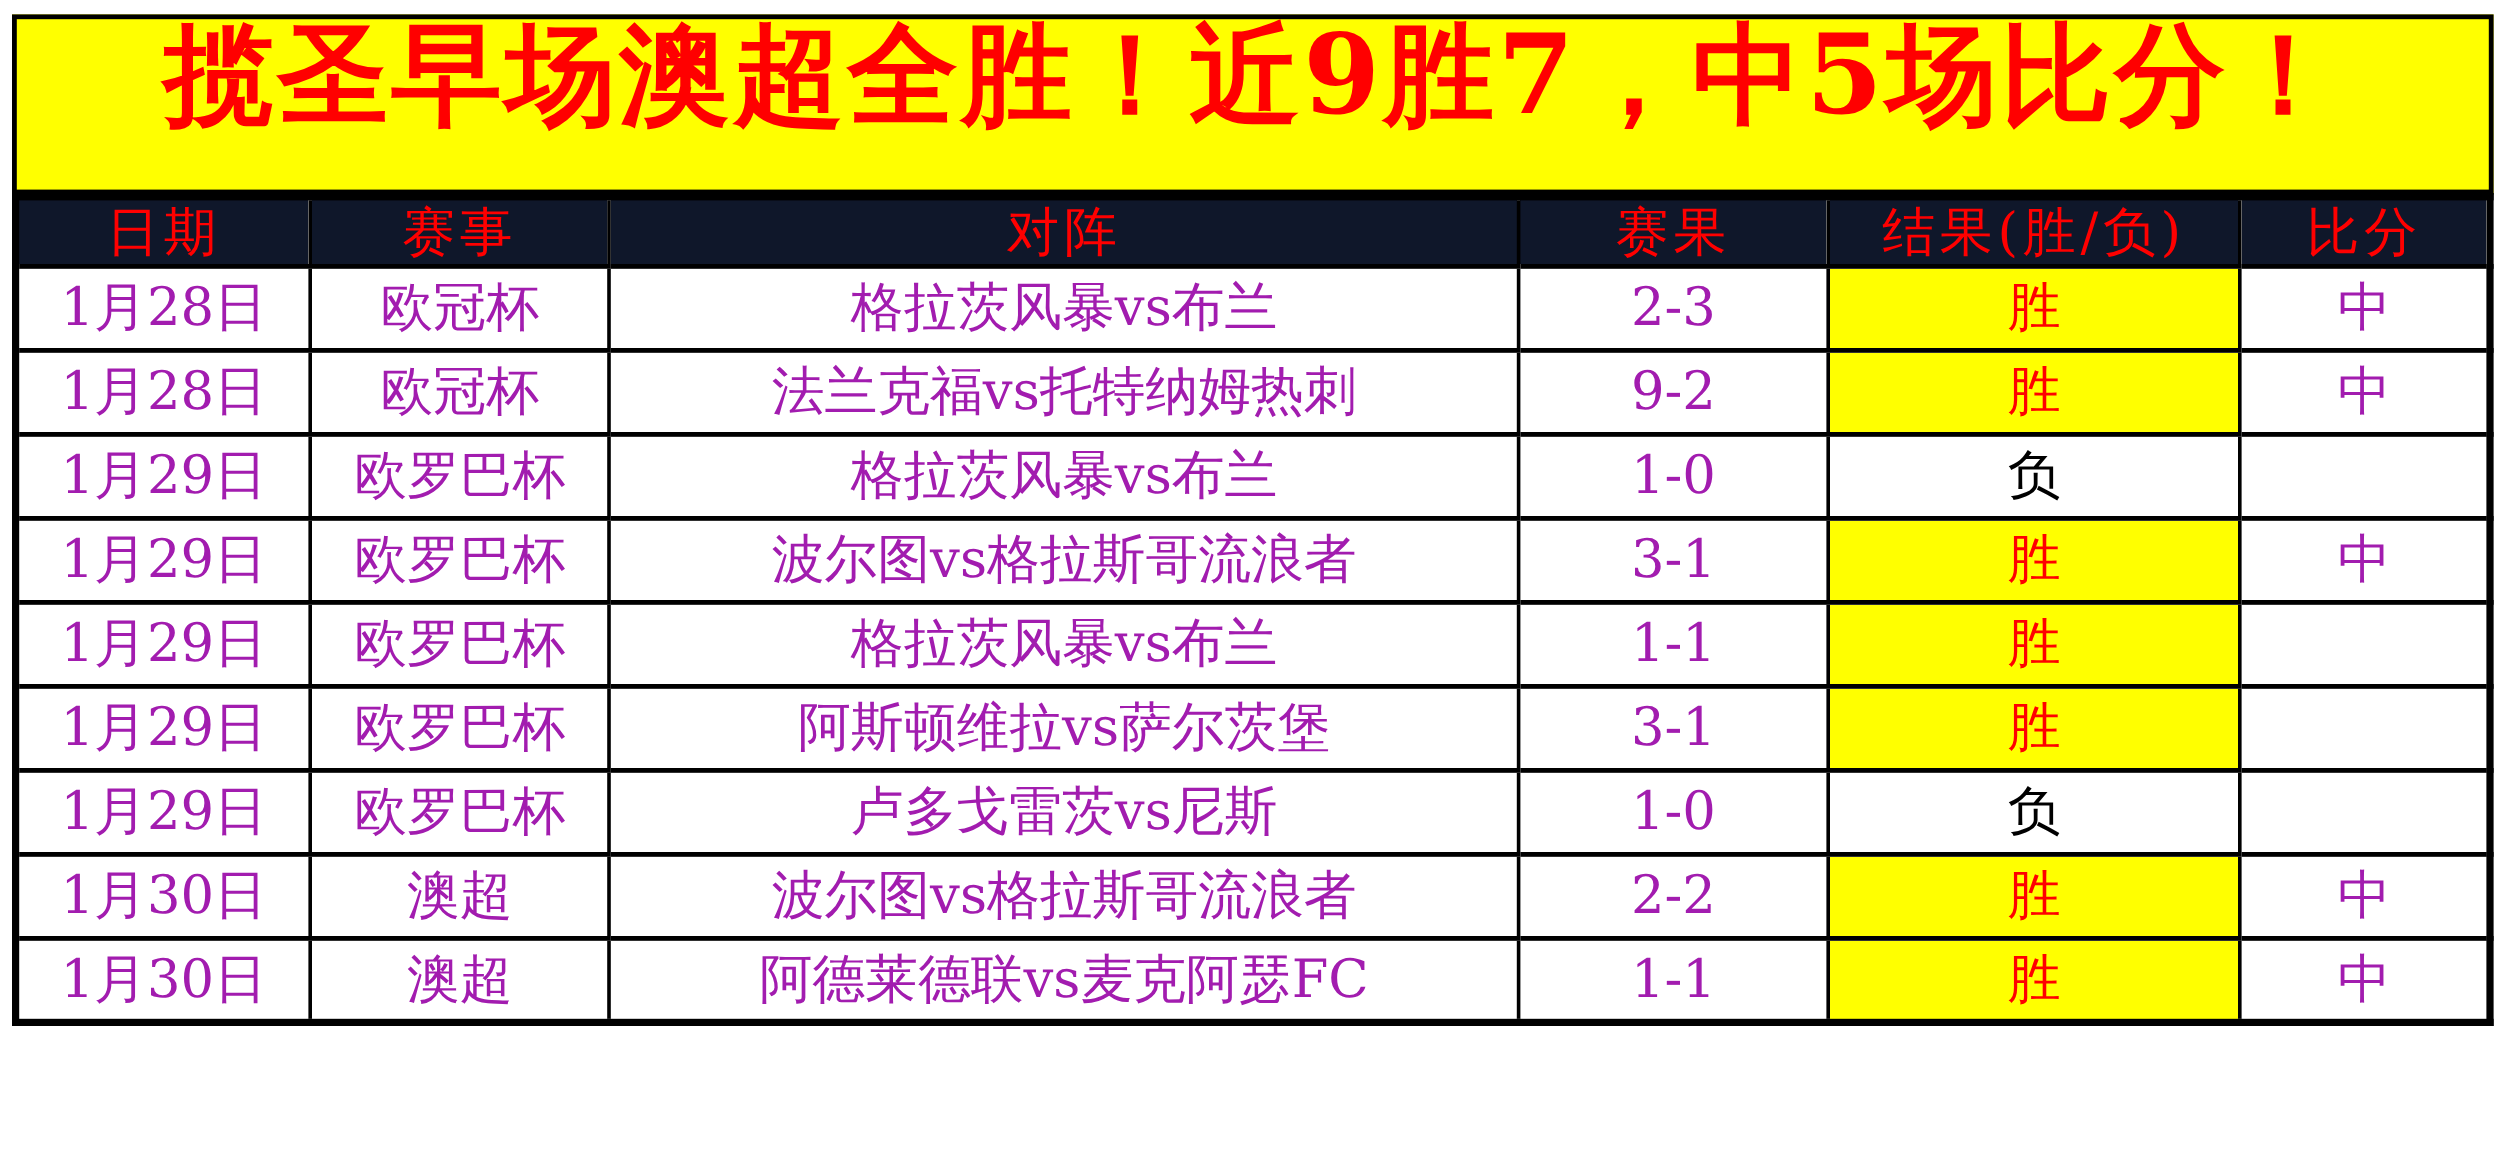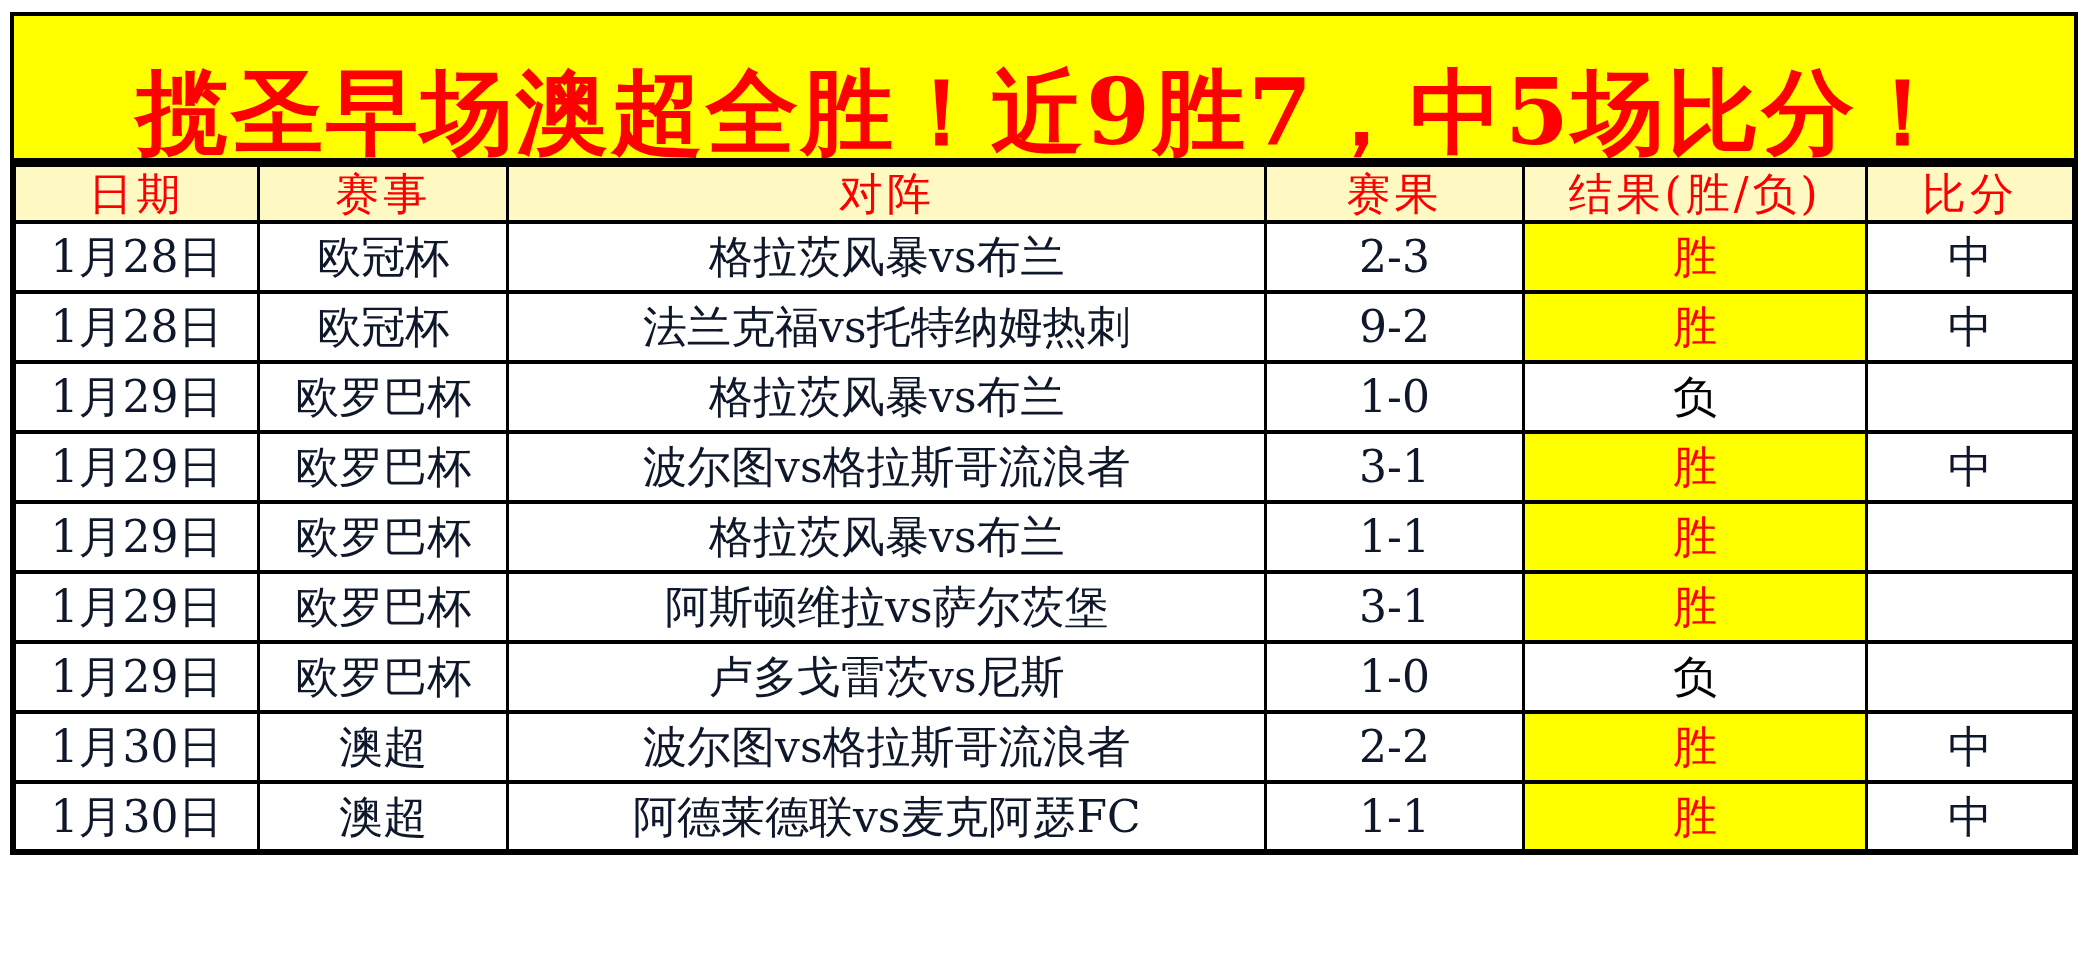--- a/index.html
+++ b/index.html
@@ -16,21 +16,21 @@
     background: #ffffff;
   }
   
   .banner {
     box-sizing: border-box;
     width: 2068px;
     height: 150px;
     background: #FFFF00;
     border: 4px solid #000000;
     display: flex;
-    align-items: flex-end;
+    align-items: flex-start;
     justify-content: center;
     overflow: hidden;
   }
   .banner-title {
     color: #FF0000;
     font-size: 92px;
     font-weight: bold;
     letter-spacing: 3px;
     white-space: nowrap;
     line-height: 1;
@@ -49,29 +49,29 @@
     border: 3px solid #000000;
     border-top-width: 4px;
     border-bottom-width: 4px;
     text-align: center;
     vertical-align: middle;
     overflow: hidden;
     white-space: nowrap;
     line-height: 1;
   }
   table.results th {
-    background: #fef9c3;
+    background: #0f172a;
     color: #FF0000;
     height: 58px;
     font-size: 44px;
     font-weight: normal;
     letter-spacing: 4px;
   }
   table.results td {
-    color: #0f172a;
+    color: #a21caf;
     font-size: 44px;
     height: 70px;
   }
   td.result-cell[data-result="胜"] {
     background: #FFFF00;
     color: #FF0000;
   }
   td.result-cell[data-result="负"] {
     background: #ffffff;
     color: #000000;

